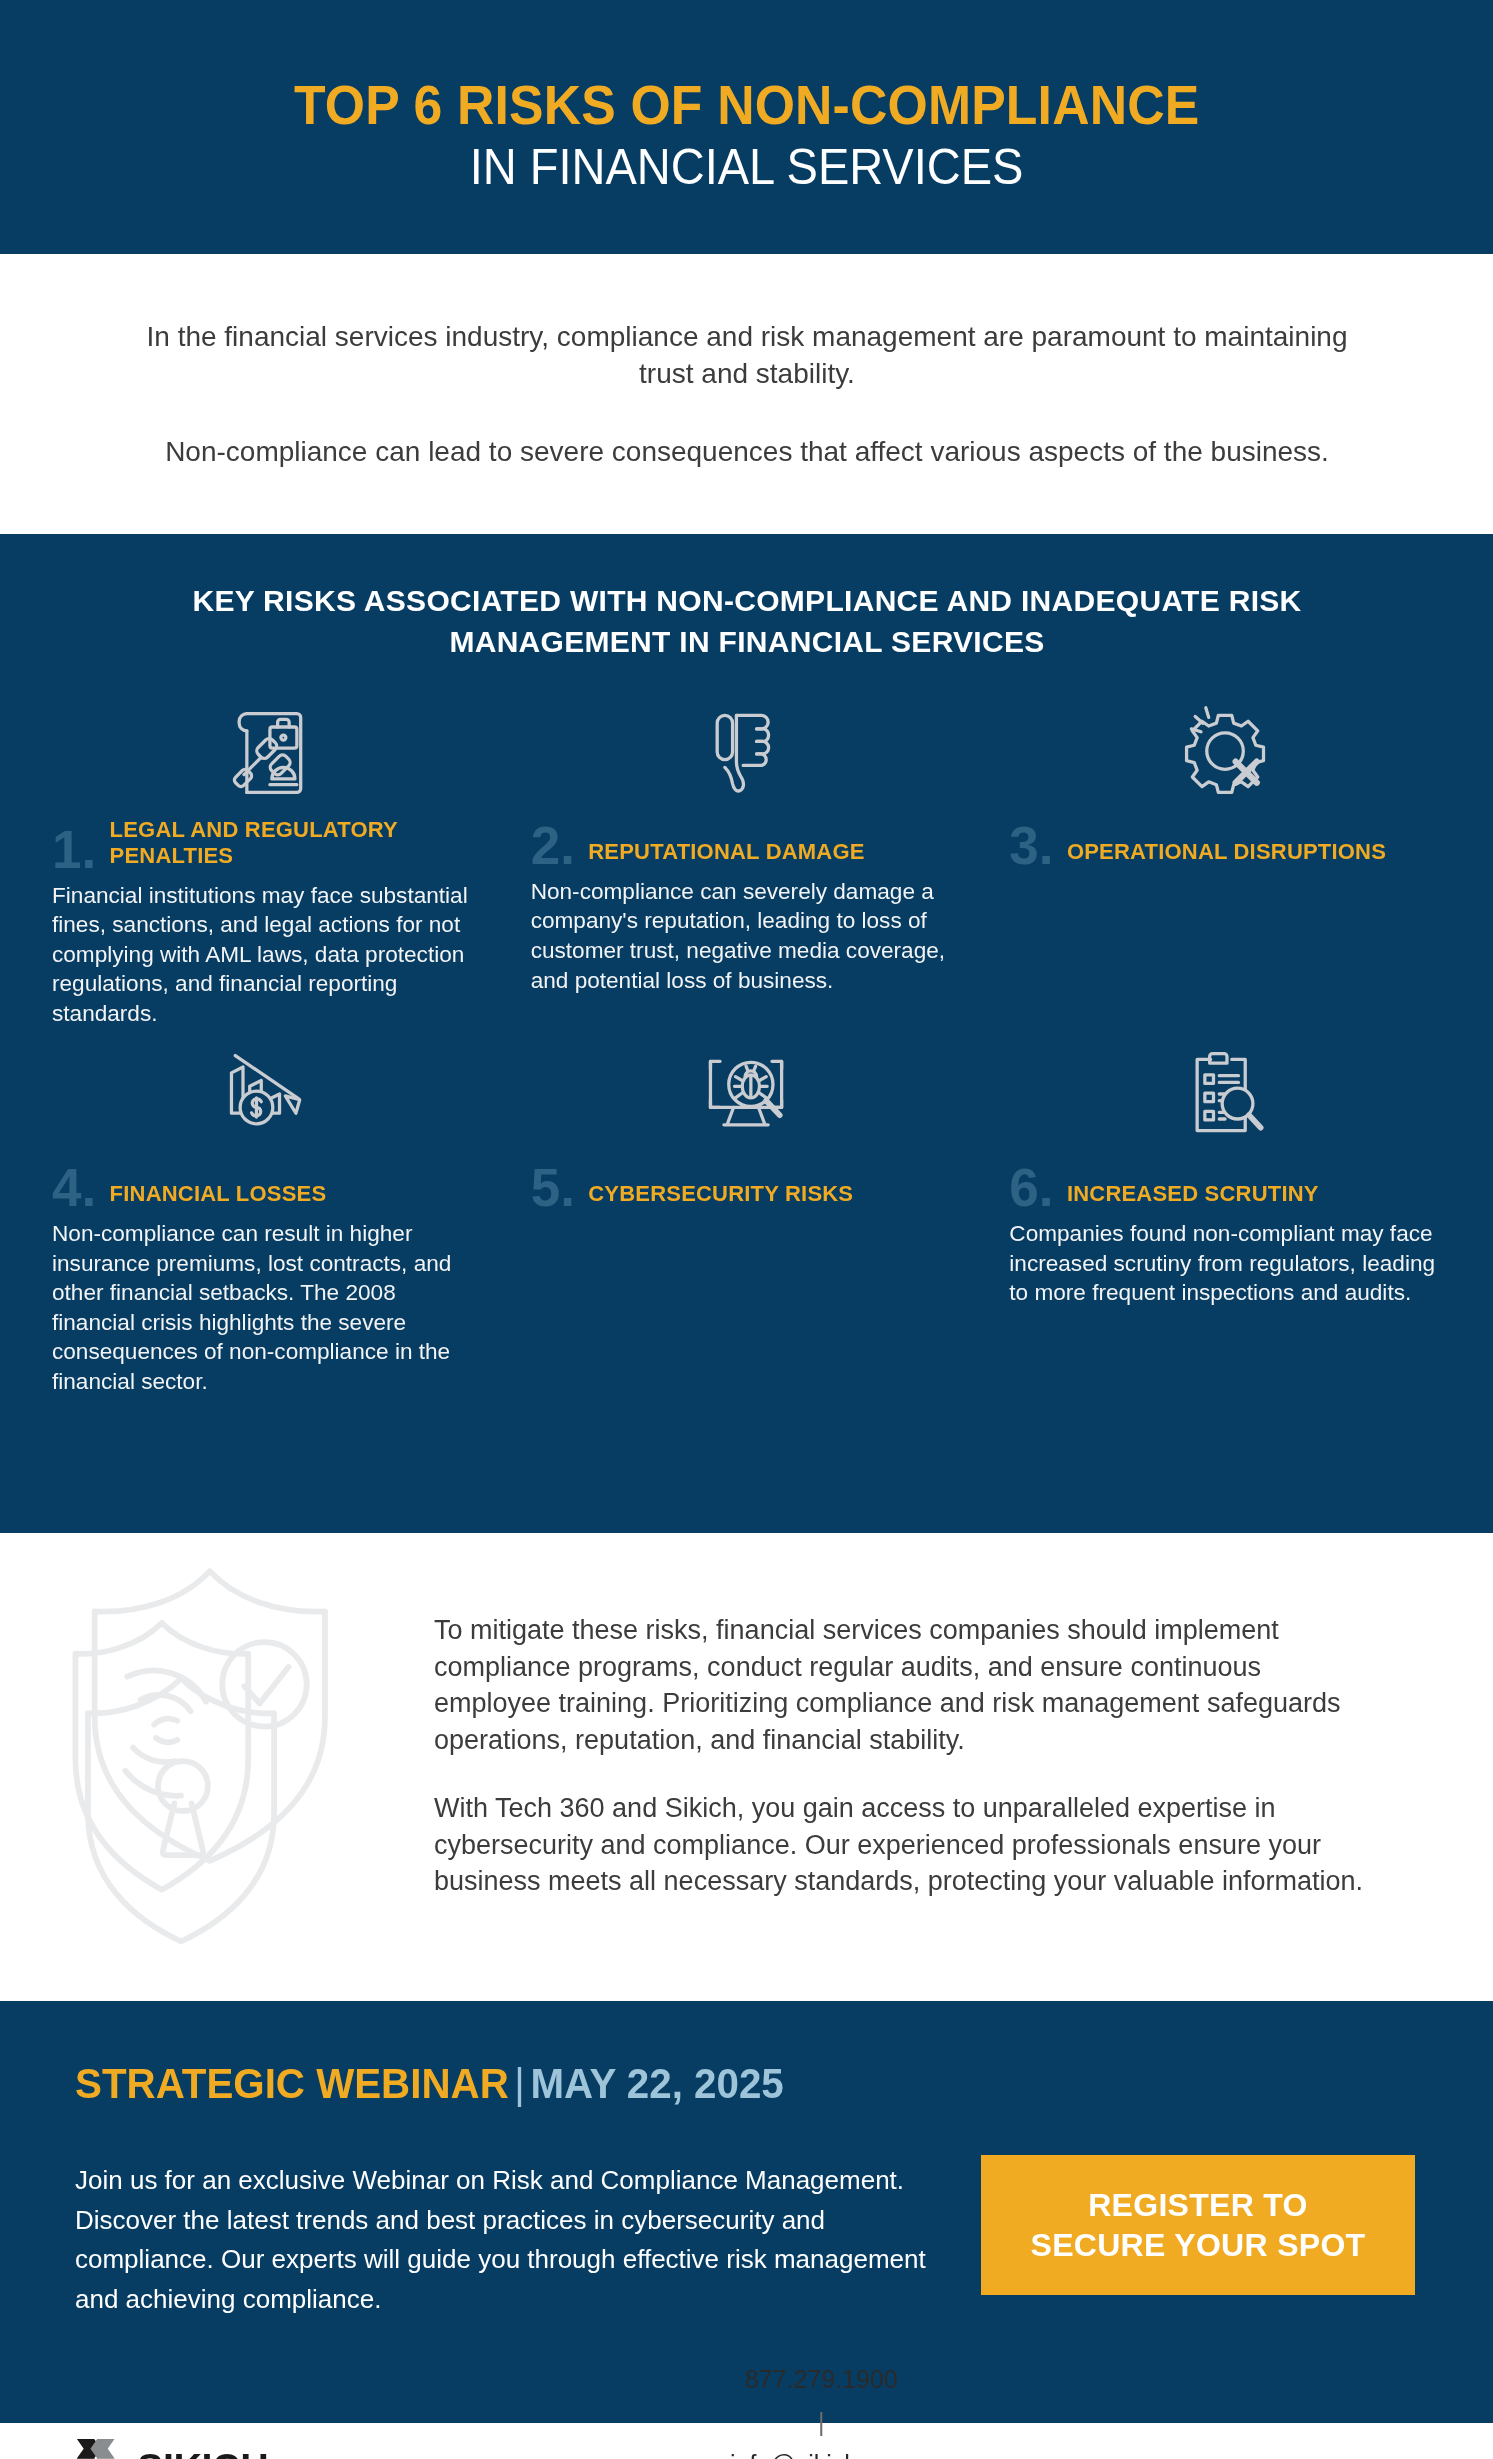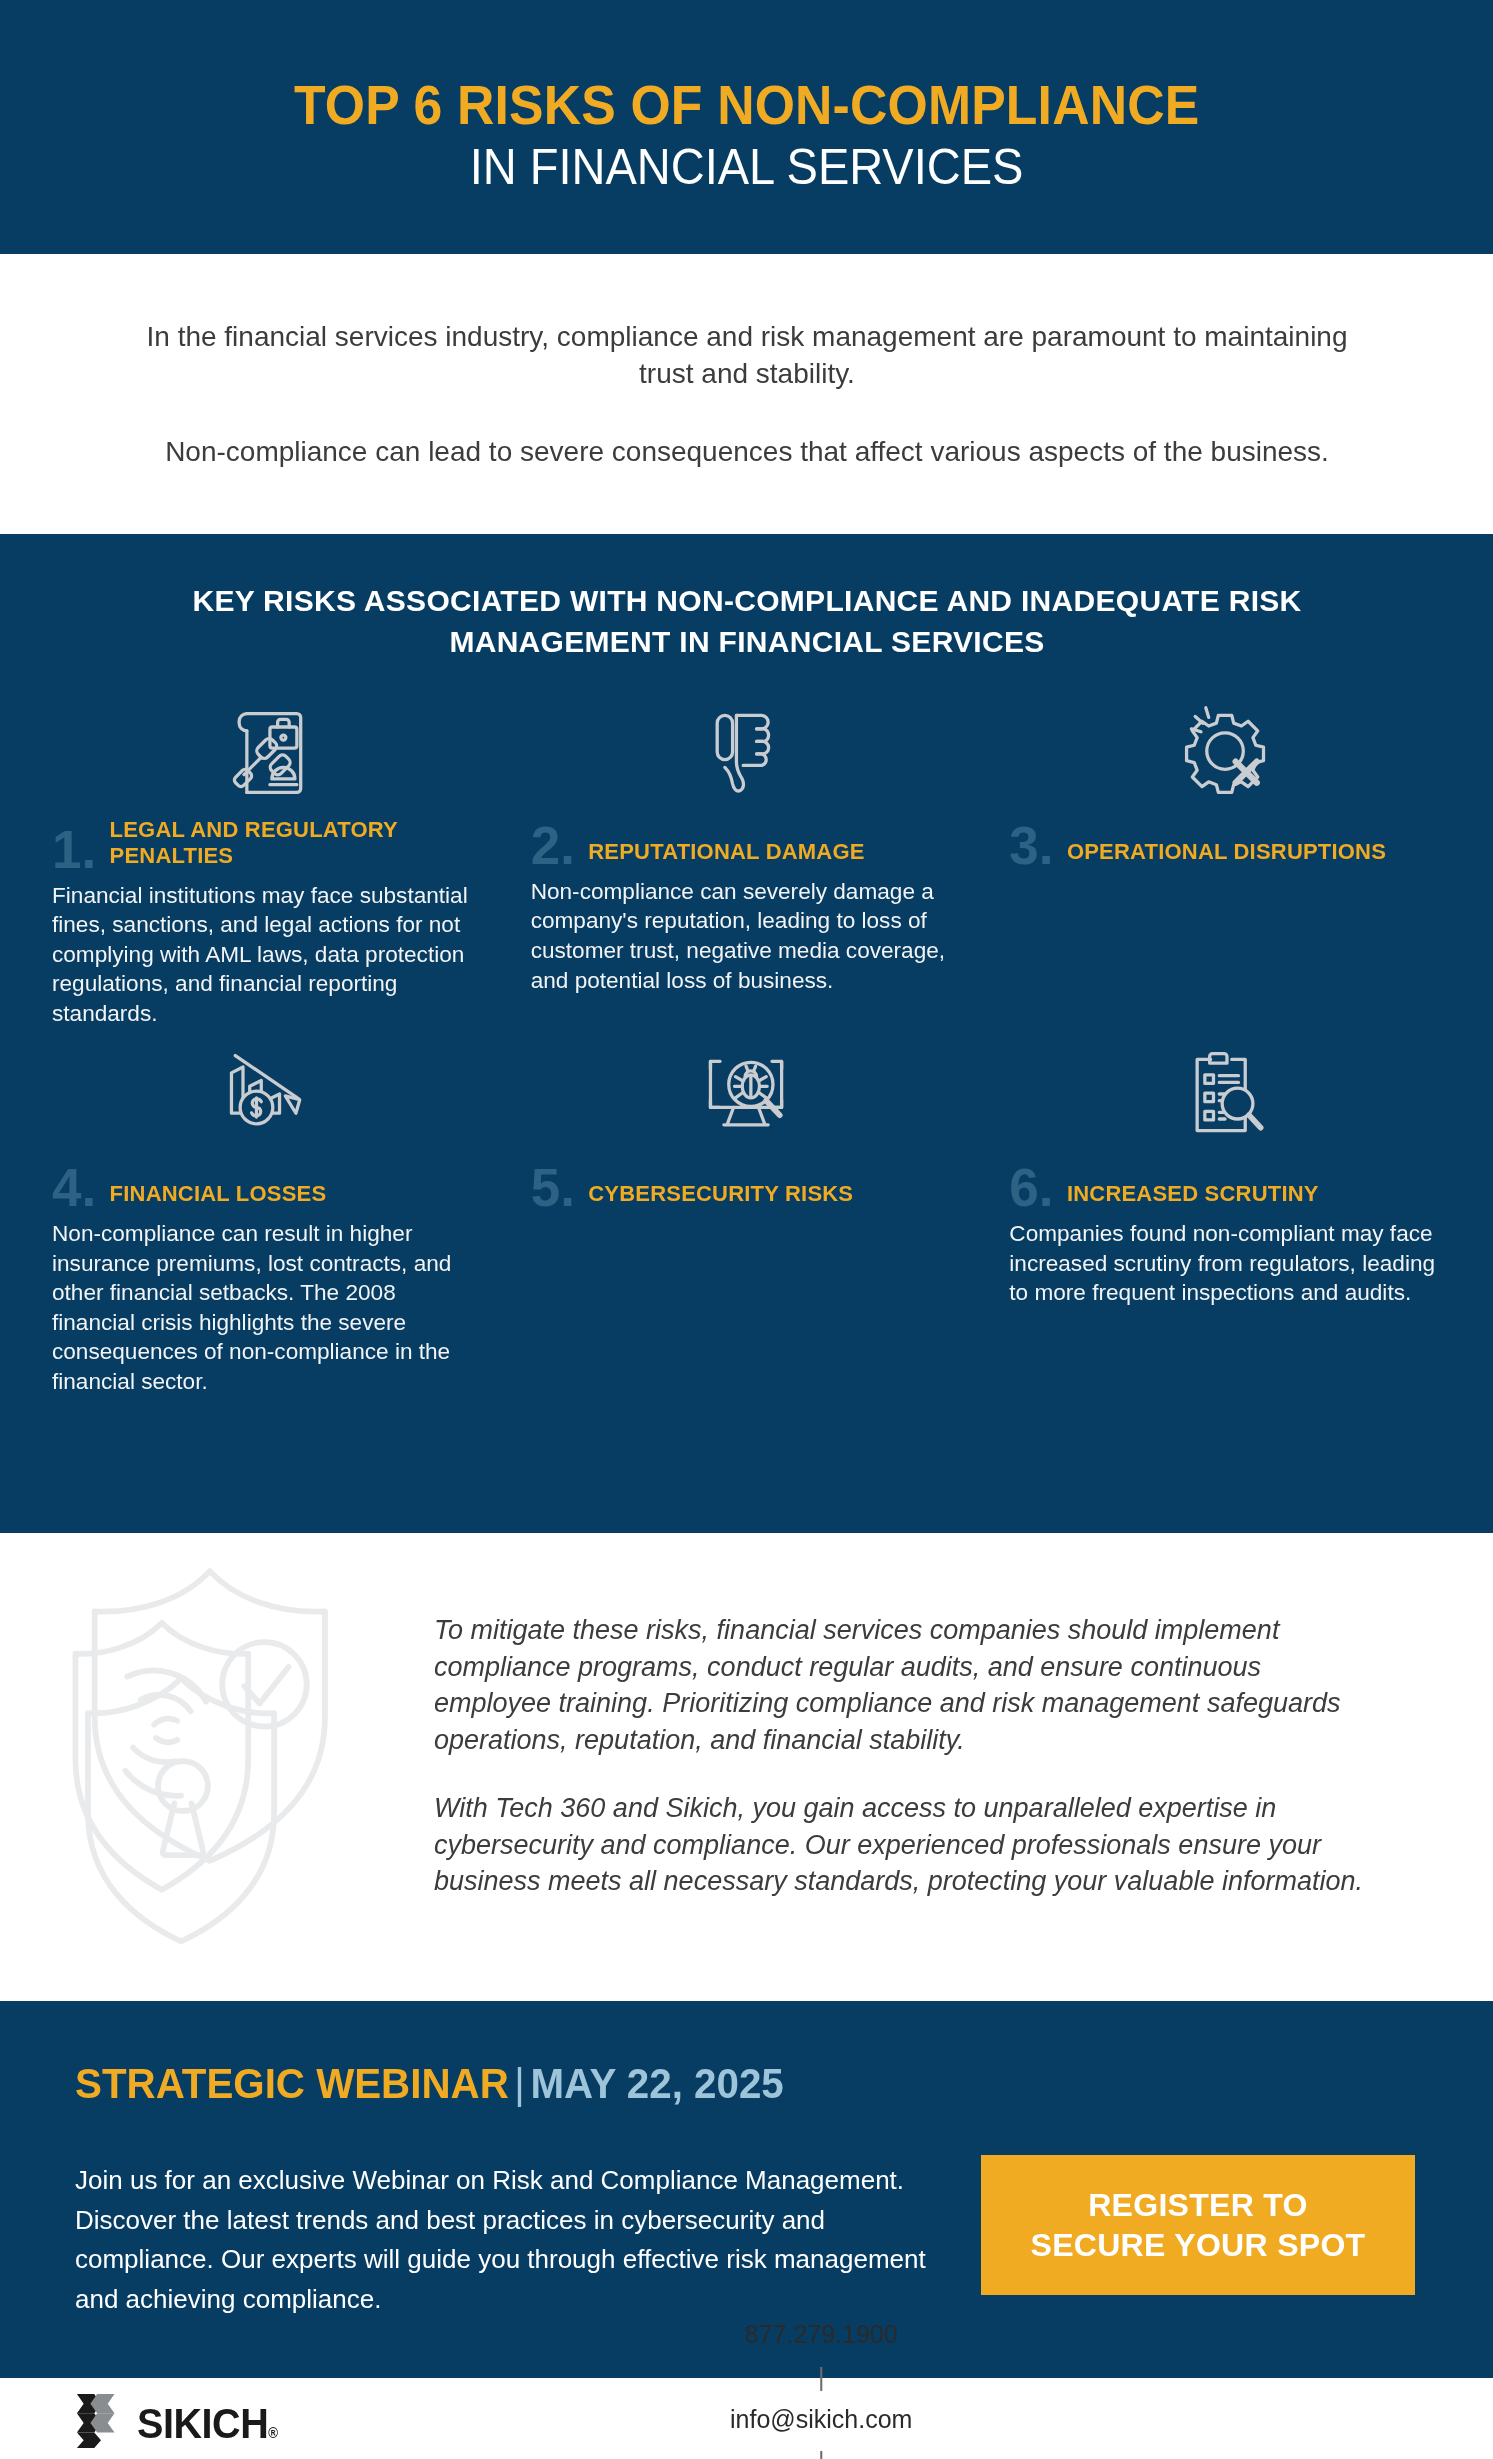--- a/index.html
+++ b/index.html
@@ -121,33 +121,32 @@
   .shield-art {
     position:absolute;
     left:37px; top:17.3px;
     width:336px; height:403px;
     opacity:1;
   }
   .mitigation-text {
     margin-left:434px;
     max-width:970px;
     padding-top:19px;
-    font-style:italic;
   }
   .mitigation-text p {
     color:#3c3c3c;
     font-size:27px;
     line-height:1.36;
   }
   .mitigation-text p + p { margin-top:31px; }
 
   
   .cta {
     background:#083d63;
-    height:377px;
+    height:422px;
     padding:60px 75px 0 75px;
     position:relative;
   }
   .cta-title {
     font-size:42px;
     font-weight:bold;
     line-height:1.1;
     margin-bottom:54px;
     transform:scaleX(0.96);
     transform-origin:left center;

